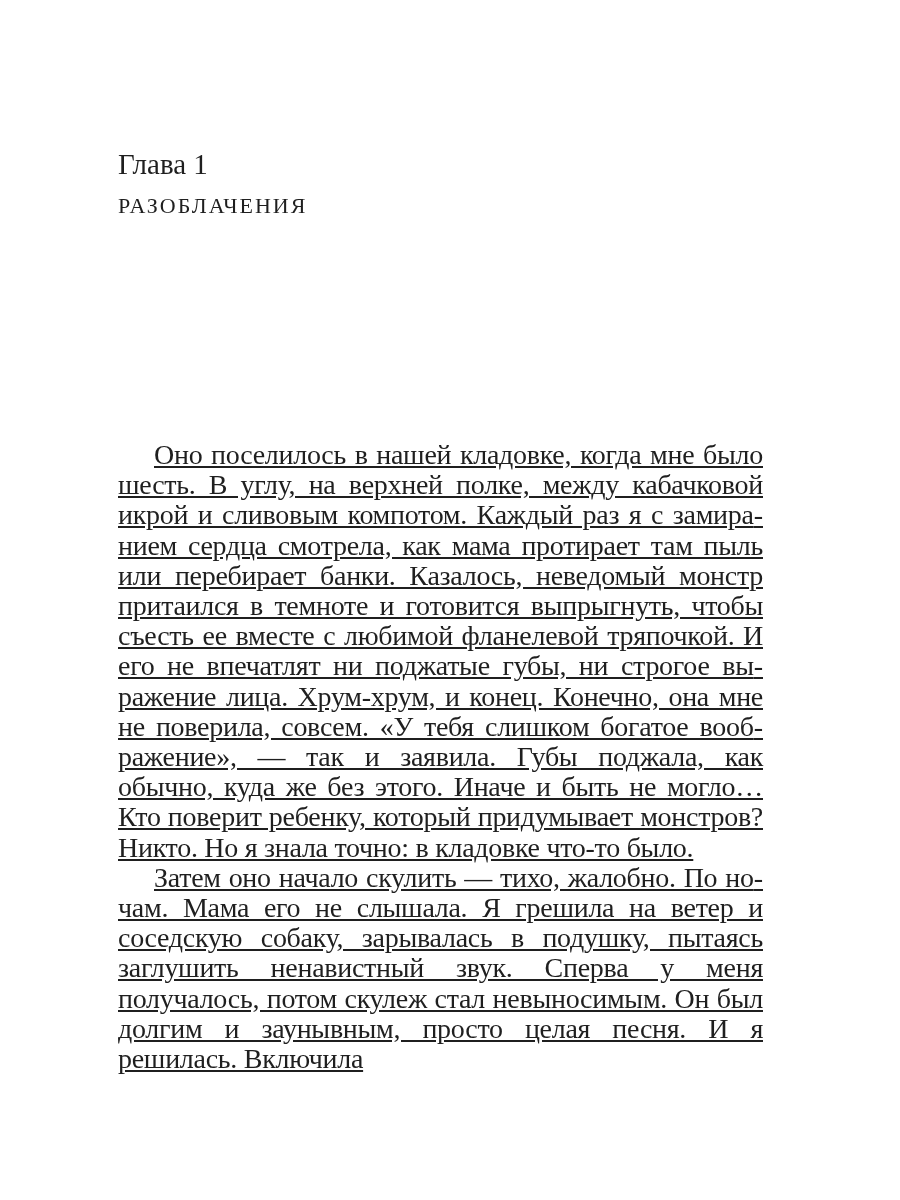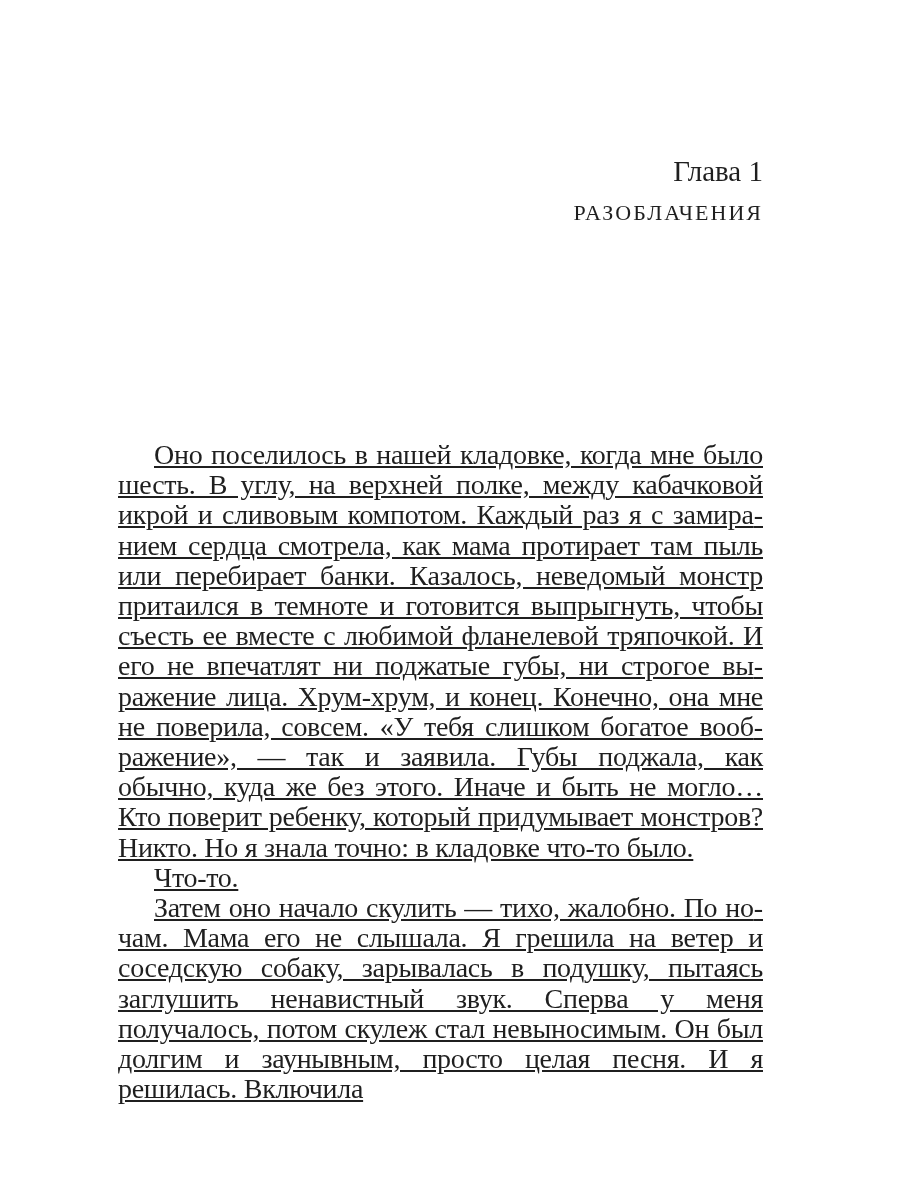--- a/index.html
+++ b/index.html
@@ -13,23 +13,23 @@
     width: 900px;
     height: 1200px;
     background: var(--page-bg, #ffffff);
     color: var(--text-color, #1f1f1f);
     font-family: "Liberation Serif", "DejaVu Serif", serif;
     overflow: hidden;
   }
   .chapter-heading {
     position: absolute;
     left: 118px;
-    top: 155px;
+    top: 148px;
     width: 645px;
-    text-align: right;
+    text-align: left;
   }
   .chapter-label {
     font-size: 29px;
     line-height: 33px;
     font-weight: 400;
   }
   .chapter-title {
     margin-top: 8px;
     font-size: 22px;
     line-height: 34px;
@@ -59,17 +59,16 @@
 
 <div class="book-page">
 
   <header class="chapter-heading">
     <div class="chapter-label">Глава 1</div>
     <div class="chapter-title">РАЗОБЛАЧЕНИЯ</div>
   </header>
 
   <main class="body-text">
     <p>Оно поселилось в нашей кладовке, когда мне было шесть. В углу, на верхней полке, между кабачковой икрой и сливовым компотом. Каждый раз я с замира­нием сердца смотрела, как мама протирает там пыль или перебирает банки. Казалось, неведомый монстр притаился в темноте и готовится выпрыгнуть, чтобы съесть ее вместе с любимой фланелевой тряпочкой. И его не впечатлят ни поджатые губы, ни строгое вы­ражение лица. Хрум-хрум, и конец. Конечно, она мне не поверила, совсем. «У тебя слишком богатое вооб­ражение», — так и заявила. Губы поджала, как обычно, куда же без этого. Иначе и быть не могло… Кто пове­рит ребенку, который придумывает монстров? Никто. Но я знала точно: в кладовке что-то было.</p>
-    <p>Что-то.</p>
     <p>Затем оно начало скулить — тихо, жалобно. По но­чам. Мама его не слышала. Я грешила на ветер и сосед­скую собаку, зарывалась в подушку, пытаясь заглушить ненавистный звук. Сперва у меня получалось, потом скулеж стал невыносимым. Он был долгим и зауныв­ным, просто целая песня. И я решилась. Включила</p>
   </main>
 
 </div>
 
 </body></html>

